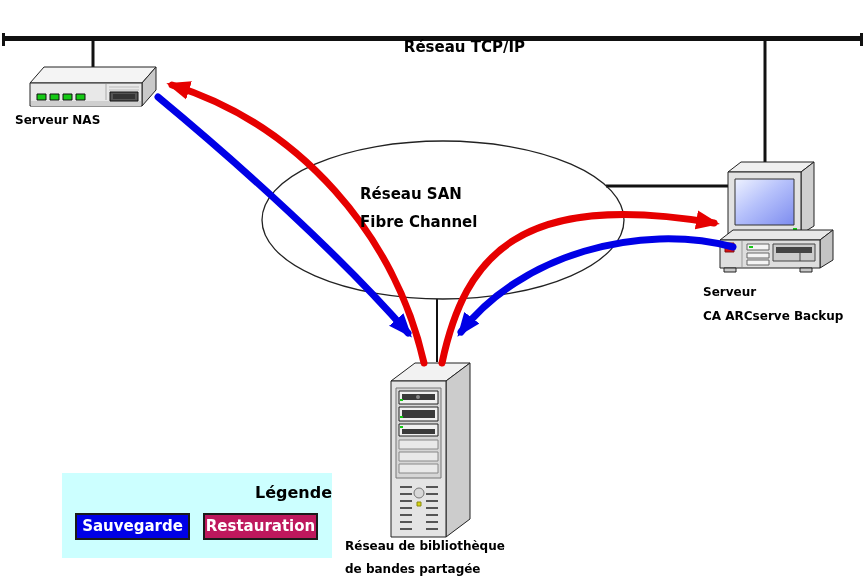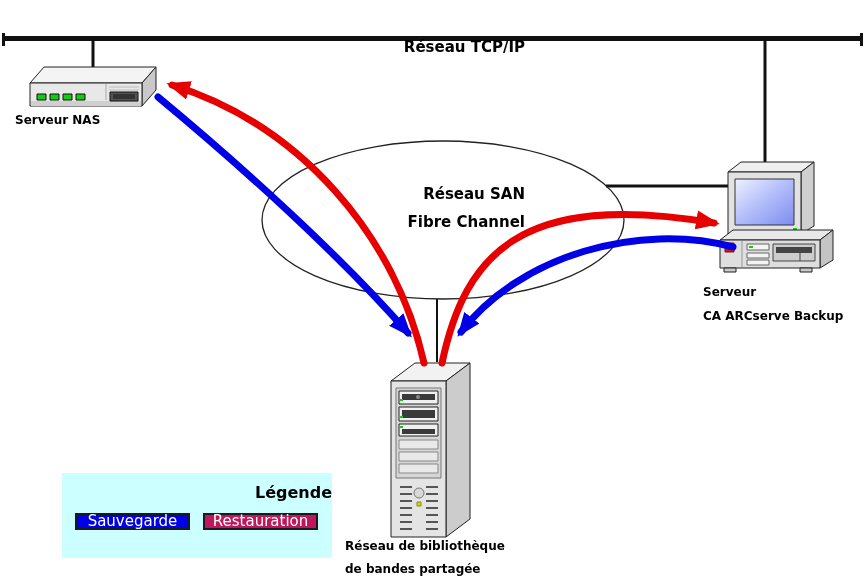--- a/index.html
+++ b/index.html
@@ -5,32 +5,32 @@
   html,body{margin:0;padding:0;background:#ffffff;}
   #stage{
     position:relative;width:865px;height:577px;background:#ffffff;overflow:hidden;
     font-family:"DejaVu Sans","Liberation Sans",sans-serif;color:#000;
   }
   #diagram-svg{position:absolute;left:0;top:0;z-index:1;}
   .lbl{position:absolute;z-index:2;font-weight:bold;white-space:nowrap;}
   .lbl-14{font-size:12px;}
   .lbl-15{font-size:15px;}
   #net-label{left:355px;top:10px;width:170px;text-align:right;margin-top:28px;}
-  #san-label{left:360px;top:180px;width:165px;text-align:right;line-height:28px;}
+  #san-label{left:360px;top:180px;width:165px;text-align:left;line-height:28px;}
   #nas-label{left:15px;top:113px;}
   #srv-label{left:703px;top:280px;line-height:24px;}
   #lib-label{left:345px;top:535px;line-height:23px;}
   #legend{
     position:absolute;left:62px;top:473px;width:270px;height:85px;z-index:2;
   }
   #legend-title{position:absolute;left:0;top:10px;width:270px;text-align:right;
     font-weight:bold;font-size:16px;}
   .legend-chip{
-    position:absolute;top:40px;width:115px;height:17px;border:2px solid #1a1a1a;
-    box-sizing:border-box;color:#ffffff;font-weight:normal;font-size:15px;
+    position:absolute;top:40px;width:115px;height:27px;border:2px solid #1a1a1a;
+    box-sizing:border-box;color:#ffffff;font-weight:bold;font-size:15px;
     display:flex;align-items:center;justify-content:center;line-height:1;
   }
   #chip-backup{left:13px;}
   #chip-restore{left:141px;}
 </style>
 </head>
 <body>
 
 <div id="stage">
 

